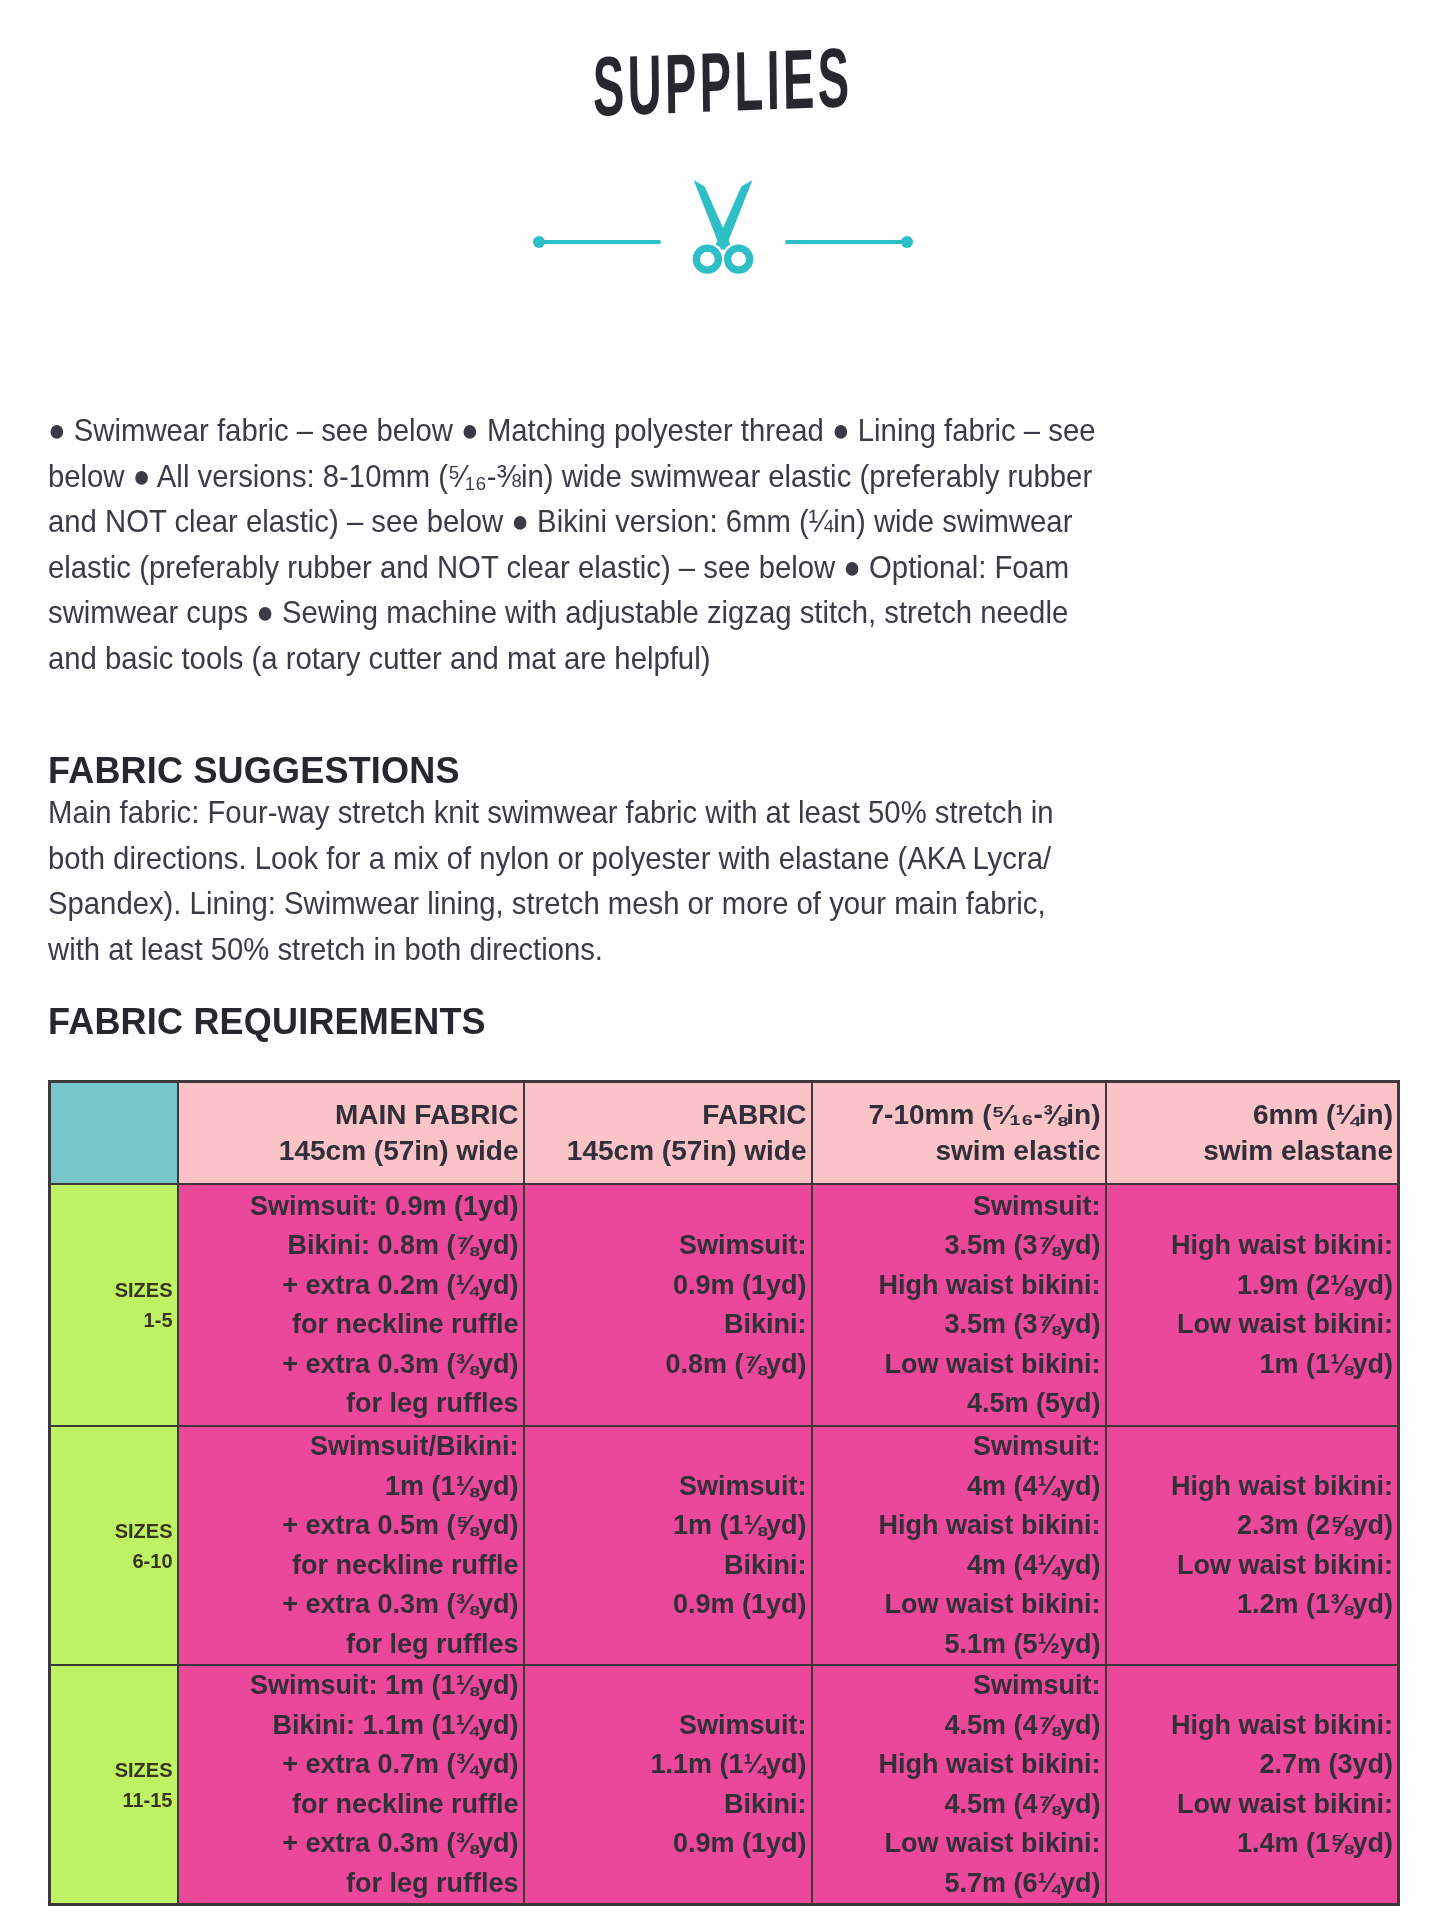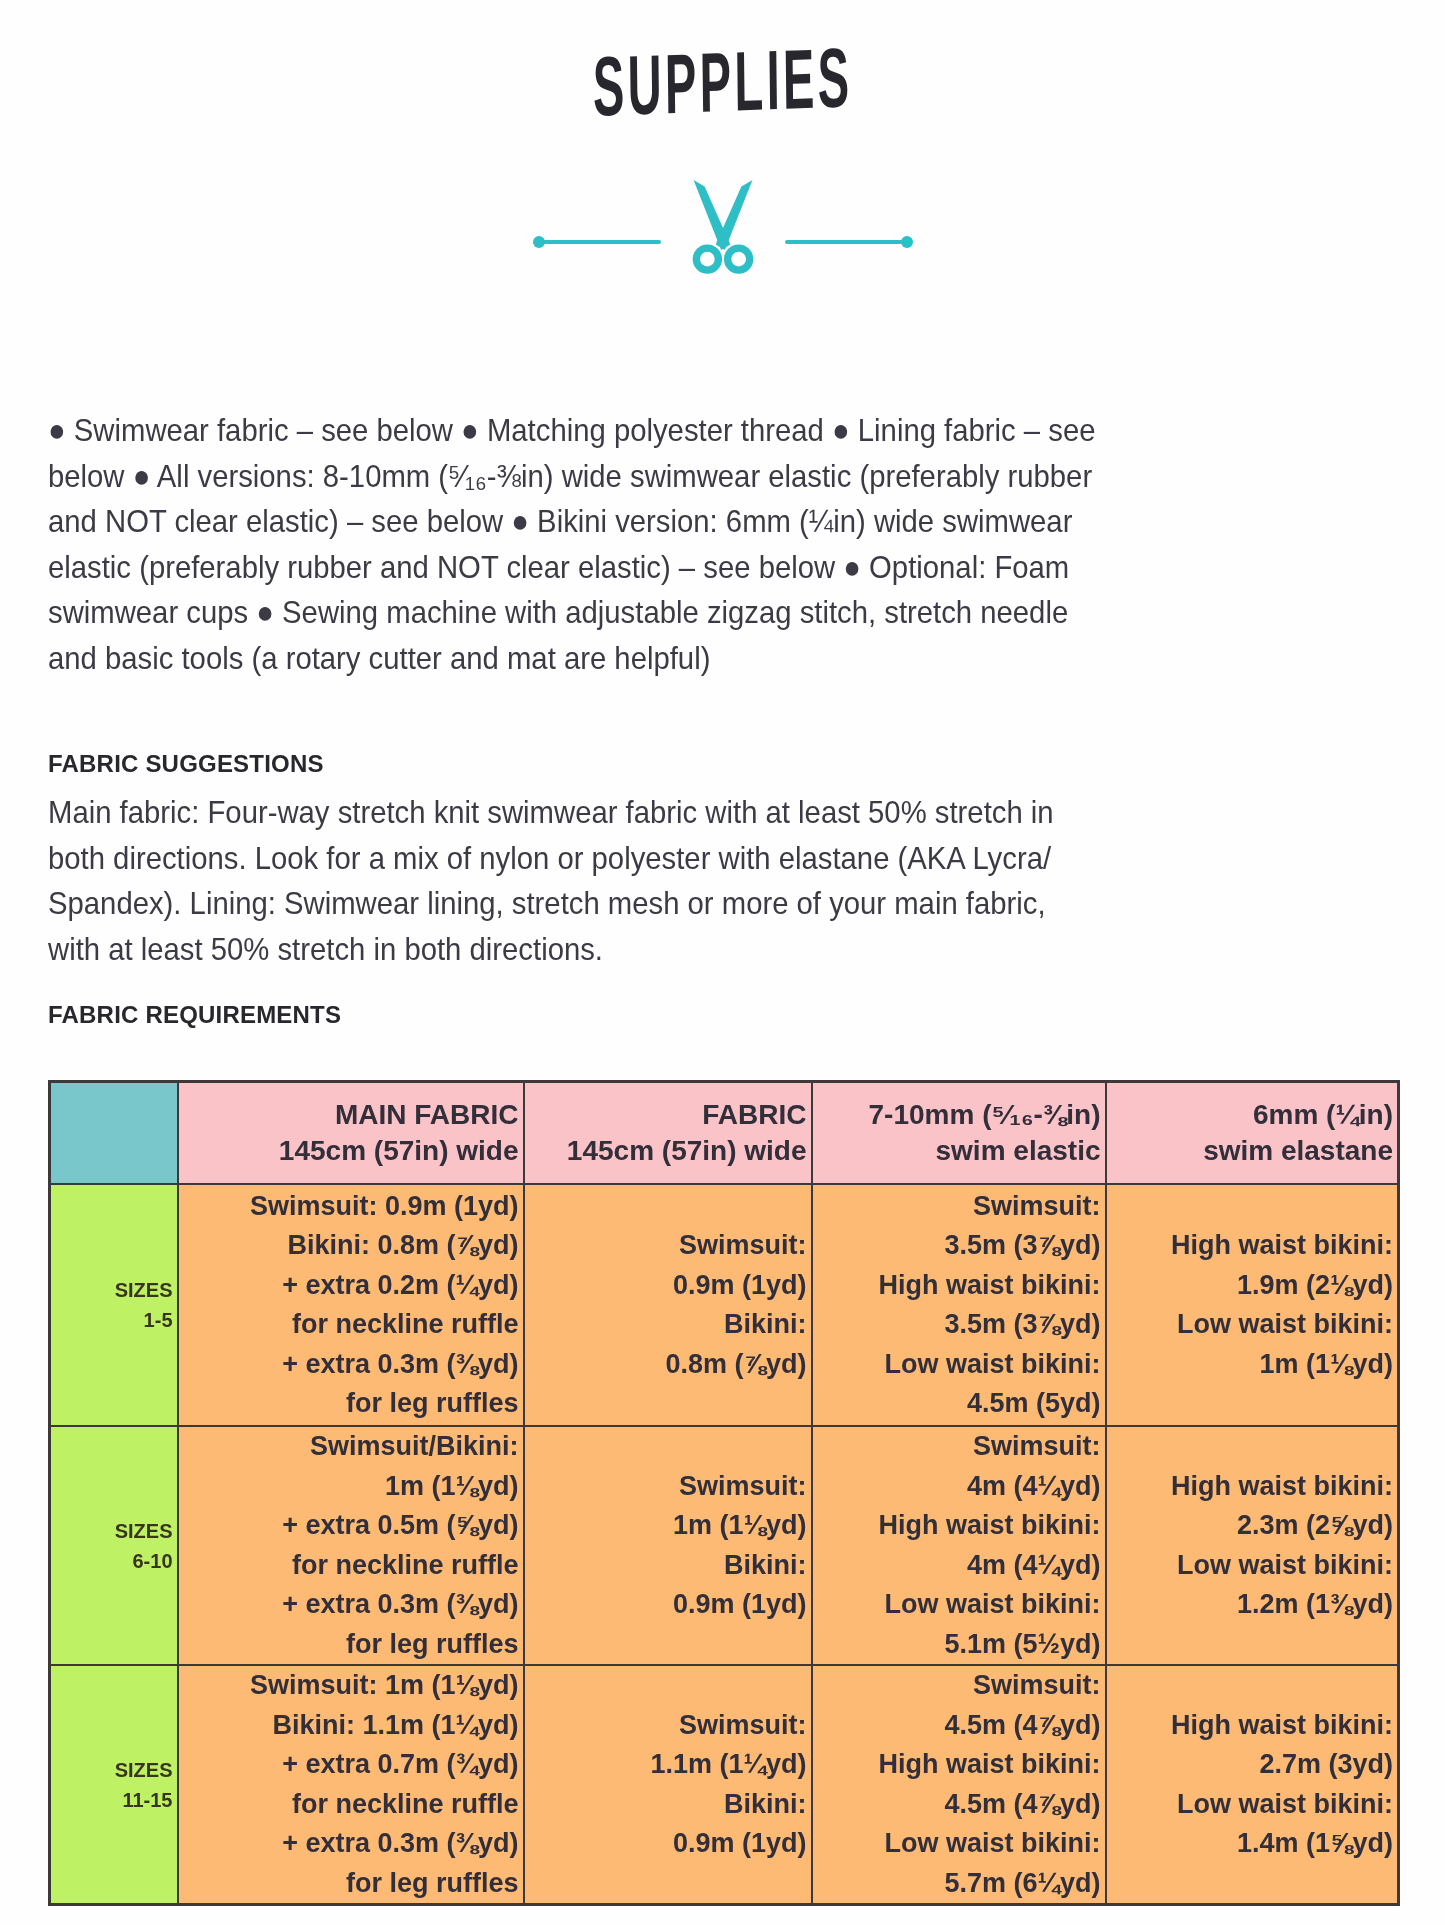--- a/index.html
+++ b/index.html
@@ -44,21 +44,21 @@
     position:absolute;left:48px;width:1349px;
     font-size:32px;line-height:45.5px;
     transform:scaleX(0.915);transform-origin:0 0;
     color:#3c3b45;
   }
   .para .line{white-space:nowrap;}
   .para1{top:408px;}
   .para2{top:790px;}
   .section-heading{
     position:absolute;left:48px;
-    font-size:24px;font-weight:700;color:#28272e;
+    font-size:36px;font-weight:700;color:#28272e;
     letter-spacing:0.2px;white-space:nowrap;
   }
   .heading-suggestions{top:750px;}
   .heading-requirements{top:1001px;}
   
   .fabric-table{
     position:absolute;left:48px;top:1080px;
     border-collapse:collapse;table-layout:fixed;
     width:1349px;
     border:3px solid #3d393a;
@@ -75,21 +75,21 @@
     background:#f9c3c8;
     font-size:28px;font-weight:700;line-height:36px;
   }
   .fabric-table thead th.corner{background:#79c7ca;}
   .fabric-table tbody th{
     background:#bef264;
     font-size:20px;font-weight:700;line-height:30px;
     color:#38351f;
   }
   .fabric-table tbody td{
-    background:#fdba74;
+    background:#ec4899;
     font-size:27px;font-weight:700;line-height:39.5px;
   }
   .fabric-table tr.r1{height:242px;}
   .fabric-table tr.r2{height:237px;}
   .fabric-table tr.r3{height:228px;}
 </style>
 </head>
 <body>
 
 <div class="page">

